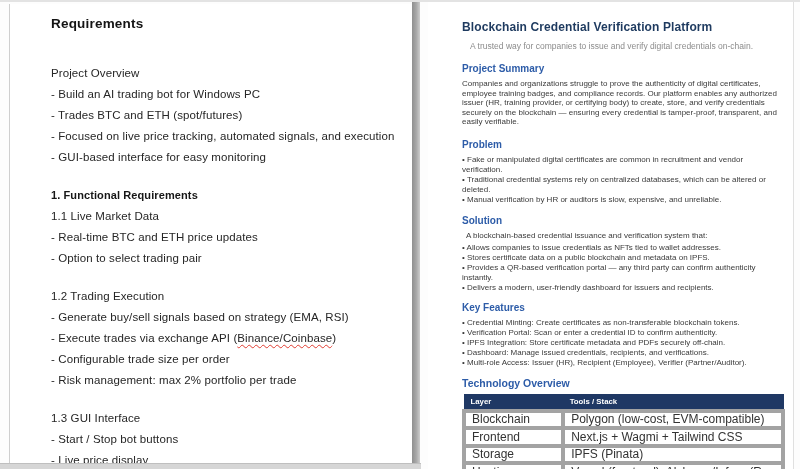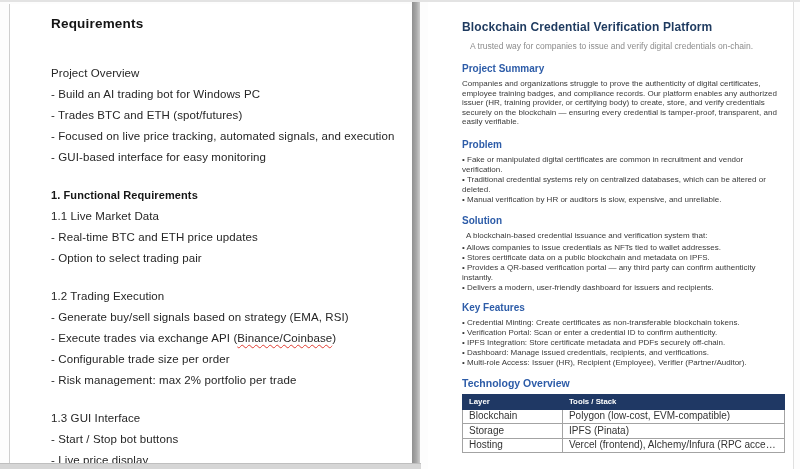--- a/index.html
+++ b/index.html
@@ -51,21 +51,21 @@
   .r-h2.solution{margin-top:10px;}
   .r-h2.features{margin-top:9px;}
   .r-h2.tech{margin-top:10px;}
   .r-body{font-size:8px;line-height:9.6px;color:#3a3a3a;margin:0;}
   .r-intro{margin:0 4px 2px;}
   .r-bullet{font-size:8px;line-height:10px;color:#3a3a3a;margin:0;}
 
   table{width:100%;border-collapse:collapse;margin-top:4px;table-layout:fixed;}
   th{background:var(--table_header_bg,#1f3864);color:#fff;text-align:left;
     font-weight:bold;font-size:7.8px;padding:3px 6px;border:1px solid #1f3864;line-height:8px;}
-  td{border:1px solid #a3a3a3;font-size:10px;color:#333;padding:2.5px 6px;line-height:8.5px;
+  td{border:4px solid #a3a3a3;font-size:12px;color:#333;padding:2.5px 6px;line-height:8.5px;
     overflow:hidden;white-space:nowrap;text-overflow:ellipsis;}
   .t1 th:first-child{width:27%;}
 </style>
 </head>
 <body>
 
 <div class="screen">
 
   <div class="left-page">
     <div class="doc-title">Requirements</div>
@@ -157,20 +157,24 @@
         </tr>
       </thead>
       <tbody>
 
           <tr>
             <td>Blockchain</td>
             <td>Polygon (low-cost, EVM-compatible)</td>
           </tr>
 
 
+          <tr>
+            <td>Frontend</td>
+            <td>Next.js + Wagmi + Tailwind CSS</td>
+          </tr>
 
           <tr>
             <td>Storage</td>
             <td>IPFS (Pinata)</td>
           </tr>
 
           <tr>
             <td>Hosting</td>
             <td>Vercel (frontend), Alchemy/Infura (RPC access)</td>
           </tr>

